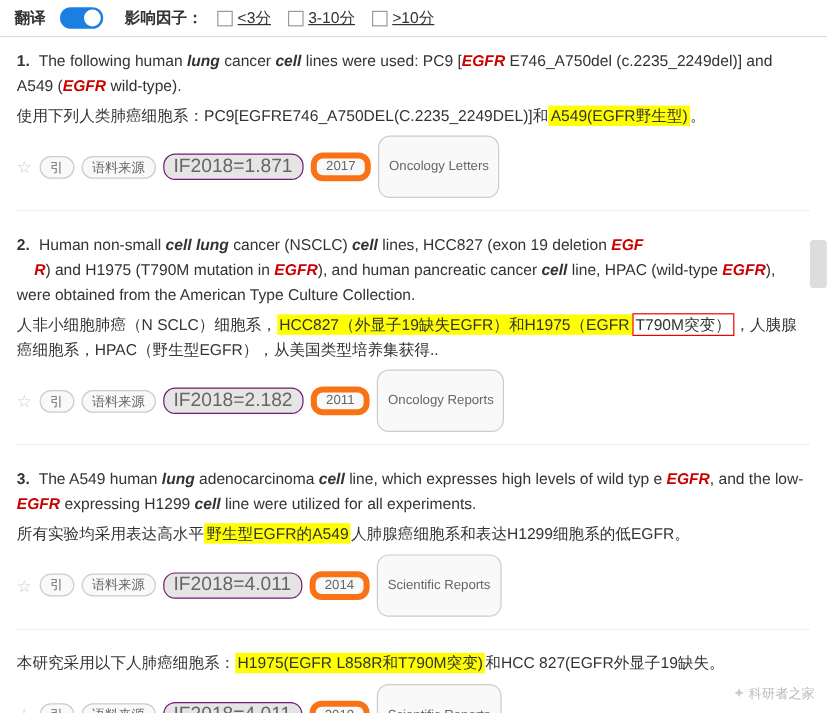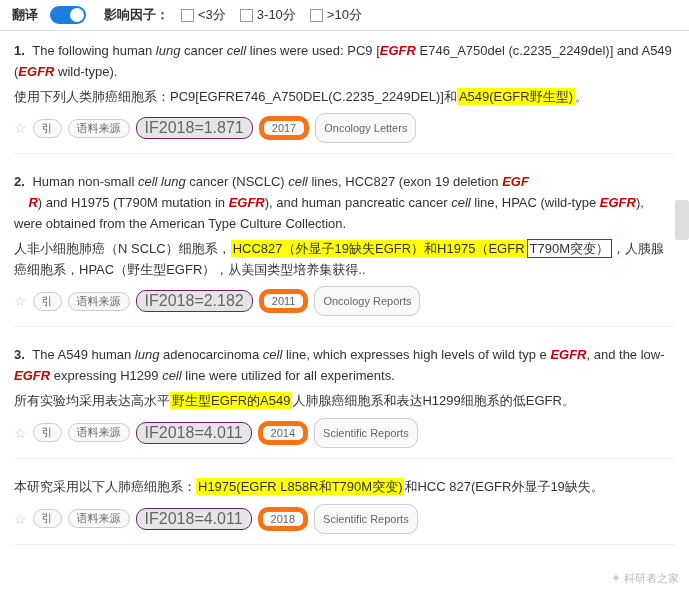--- a/index.html
+++ b/index.html
@@ -56,20 +56,21 @@
       display: flex;
       align-items: center;
       gap: 14px;
     }
     .checkbox-item {
       display: flex;
       align-items: center;
       gap: 4px;
       font-size: 13px;
       color: #333;
+      text-decoration: underline;
     }
     .checkbox-box {
       width: 13px;
       height: 13px;
       border: 1px solid #999;
       background: #fff;
       display: inline-block;
     }
 
     
@@ -116,20 +117,21 @@
     }
 
     .italic-red {
       font-style: italic;
       color: #cc0000;
       font-weight: bold;
     }
 
     .italic-cell {
       font-style: italic;
+      font-weight: bold;
     }
 
     .meta-row {
       display: flex;
       align-items: center;
       gap: 6px;
       flex-wrap: wrap;
       margin-top: 4px;
     }
 
@@ -173,21 +175,21 @@
       border-radius: 10px;
       padding: 1px 8px;
       font-size: 11px;
       color: #666;
       background: #f9f9f9;
     }
 
     .journal-badge {
       border: 1px solid #ccc;
       border-radius: 10px;
-      padding: 8px 8px;
+      padding: 19px 8px;
       font-size: 11px;
       color: #666;
       background: #f9f9f9;
     }
 
     
     .watermark {
       position: fixed;
       bottom: 8px;
       right: 10px;

